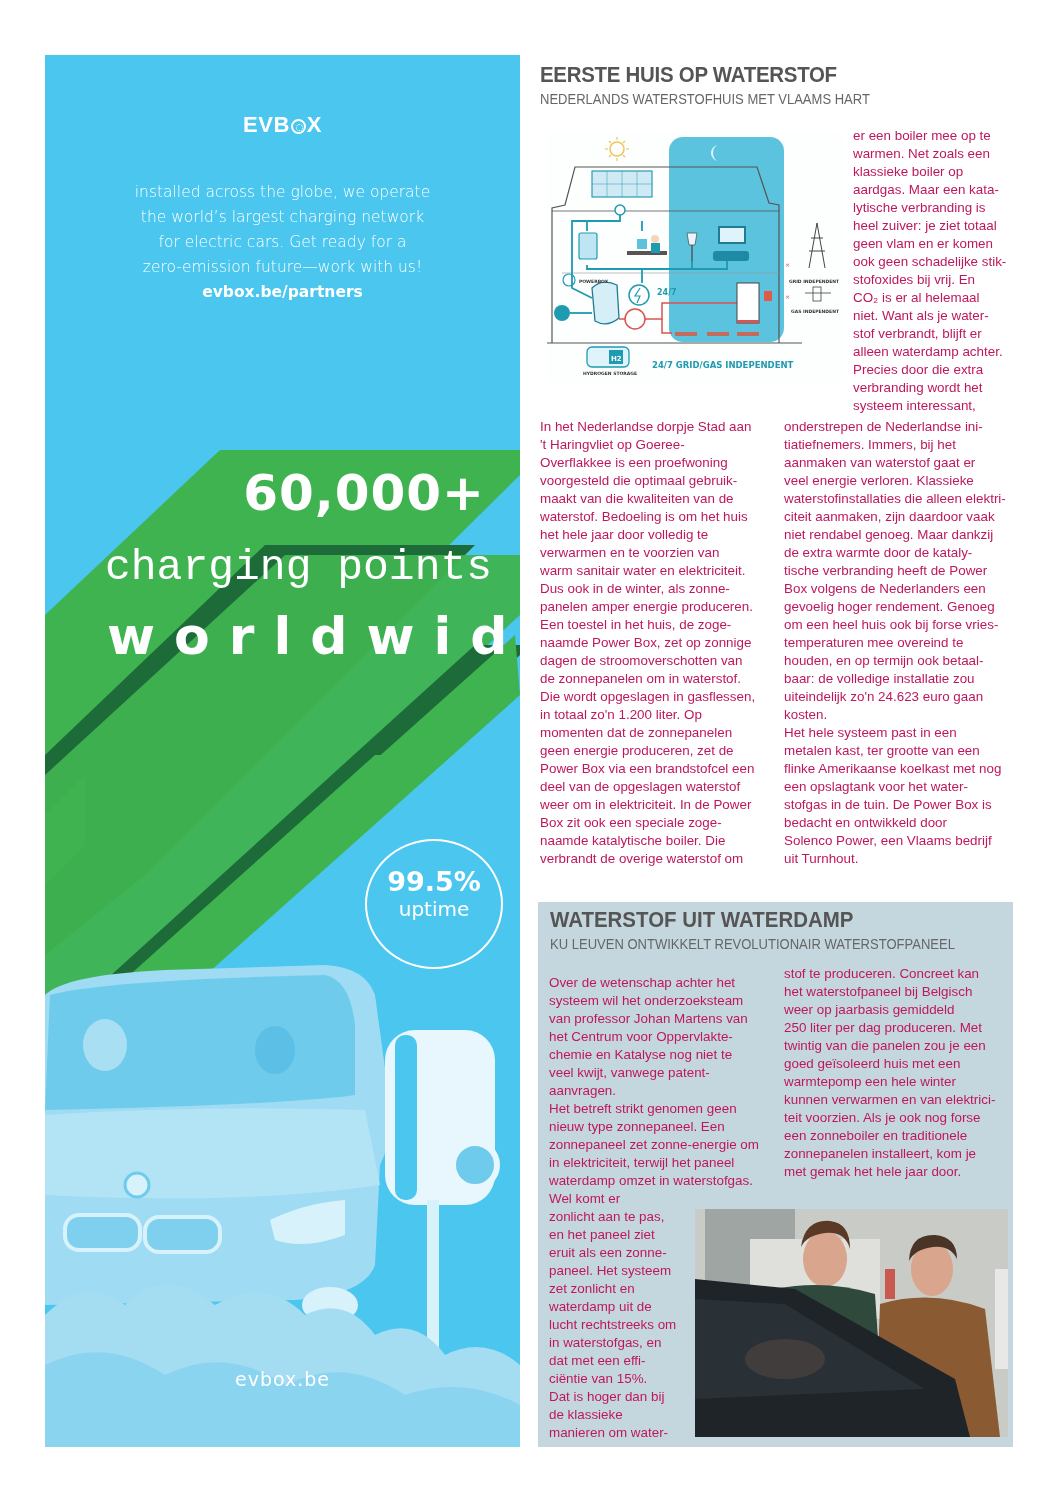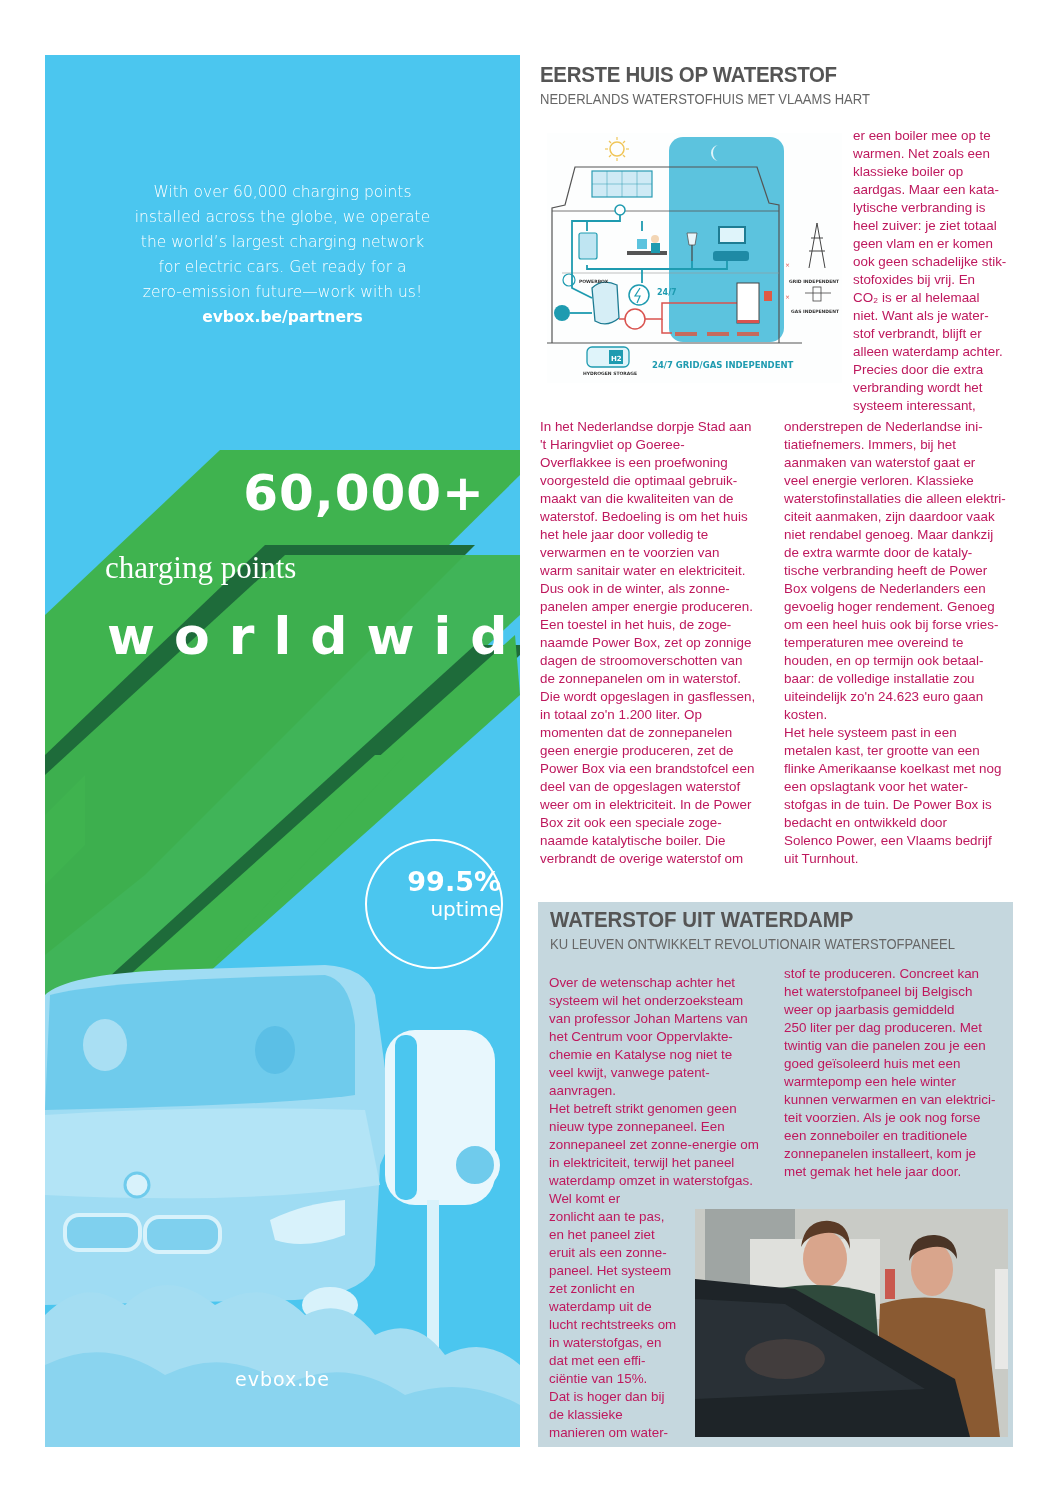--- a/index.html
+++ b/index.html
@@ -29,30 +29,30 @@
     font-family: "DejaVu Sans", sans-serif; font-size: 15.5px; line-height: 25px; font-weight: 300;
   }
   .ad-copy .line { display: block; }
   .ad-copy .link { display: block; font-weight: bold; }
   .big-number {
     position: absolute; top: 398px; left: 60px; width: 380px; text-align: right;
     font-family: "DejaVu Sans", sans-serif; font-weight: bold; font-size: 50px; line-height: 80px; letter-spacing: 1px;
     position: absolute; z-index: 3;
   }
   .big-sub {
-    position: absolute; top: 490px; left: 60px; font-size: 31px; line-height: 46px; z-index: 3;
-    font-family: Liberation Serif, serif;
+    position: absolute; top: 490px; left: 60px; font-size: 43px; line-height: 46px; z-index: 3;
+    font-family: Liberation Mono, monospace;
   }
   .big-sub2 {
     position: absolute; top: 557px; left: 62px; font-size: 52px; line-height: 48px; font-weight: bold; letter-spacing: 19px; z-index: 3;
     font-family: "DejaVu Sans", sans-serif;
   }
   .uptime-badge {
     position: absolute; left: 320px; top: 784px; width: 138px; height: 130px; border: 2.5px solid #fff;
-    border-radius: 50%; box-sizing: border-box; text-align: right; z-index: 4;
+    border-radius: 50%; box-sizing: border-box; text-align: center; z-index: 4;
   }
   .uptime-badge .pct { display: block; margin-top: 26px; font-size: 27px; font-weight: bold; line-height: 30px; }
   .uptime-badge .lbl { display: block; font-size: 20px; line-height: 24px; }
   .car-photo { position: absolute; left: 0; top: 880px; width: 475px; height: 512px; z-index: 2; }
   .ad-url {
     position: absolute; left: 0; width: 100%; top: 1313px; text-align: center; font-size: 19px; z-index: 5;
     letter-spacing: 1px;
   }
   .h1 {
     position: absolute; left: 540px; top: 62px; font-family: "Liberation Sans", sans-serif;
@@ -89,23 +89,25 @@
   <svg width="475" height="1392" style="position:absolute;left:0;top:0;z-index:1">
     <polygon points="0,560 175,395 475,395 475,420 60,830 0,830" fill="#3fb34f"></polygon>
     <polygon points="0,700 220,490 430,490 100,820 0,900" fill="#1e6b3a"></polygon>
     <polygon points="0,720 240,500 475,500 475,560 0,1000" fill="#3fb34f" opacity="0.95"></polygon>
     <polygon points="0,980 430,590 475,590 475,600 0,1050" fill="#1e6b3a"></polygon>
     <polygon points="0,1000 470,580 475,640 60,1010" fill="#3fb34f"></polygon>
     <polygon points="40,960 330,700 360,700 120,960" fill="#3fb34f"></polygon>
     <polygon points="0,760 40,720 40,790 0,830" fill="#3fb34f"></polygon>
   </svg>
 
+  <div class="ad-logo">
+    <span>EVB</span><span class="box-o"></span><span>X</span>
+  </div>
 
   <div class="ad-copy">
-    <span class="line">With over 60,000 charging points</span>
     <span class="line">installed across the globe, we operate</span>
     <span class="line">the world’s largest charging network</span>
     <span class="line">for electric cars. Get ready for a</span>
     <span class="line">zero-emission future—work with us!</span>
     <span class="link">evbox.be/partners</span>
   </div>
 
   <div class="big-number">60,000+</div>
   <div class="big-sub">charging points</div>
   <div class="big-sub2">worldwide</div>

